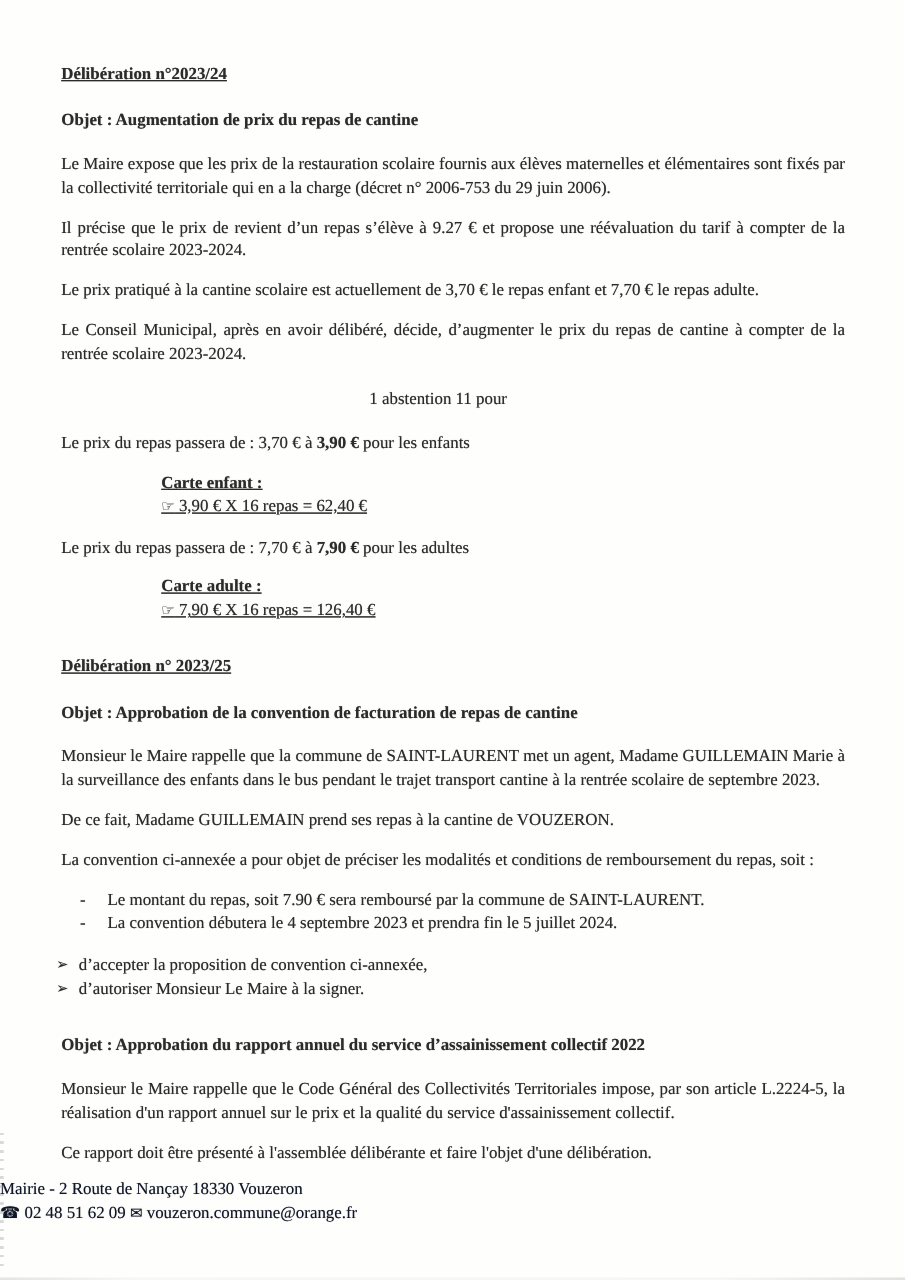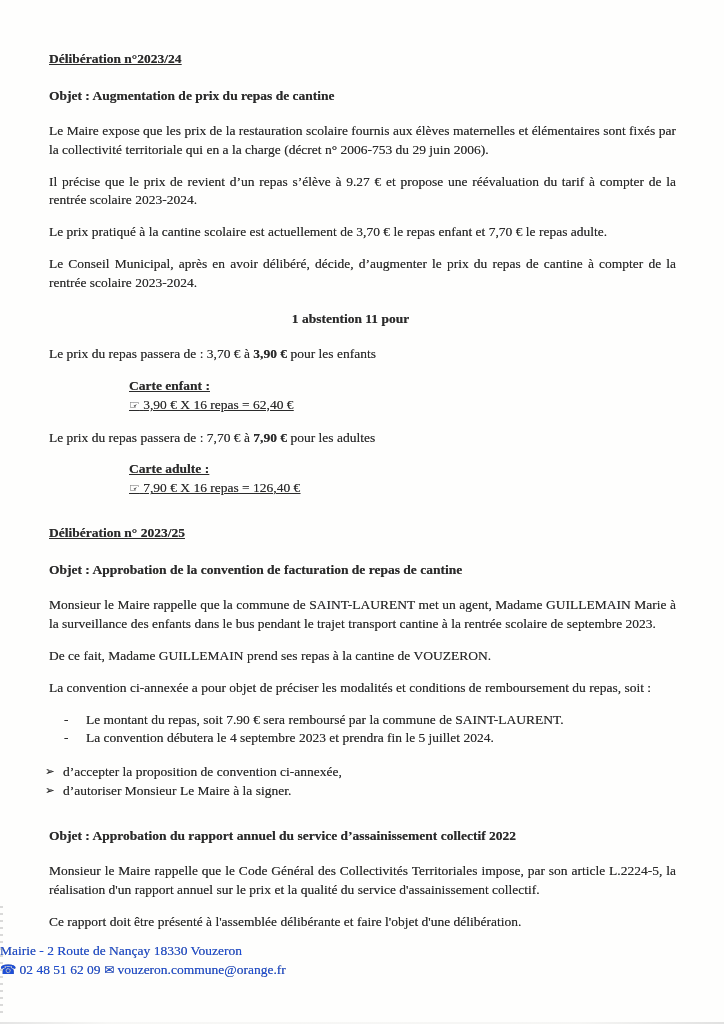--- a/index.html
+++ b/index.html
@@ -28,21 +28,21 @@
     margin-bottom: 18px !important;
     text-align: left !important;
   }
   .objet {
     font-weight: bold;
     margin-bottom: 16px !important;
     text-align: left !important;
   }
   .vote {
     text-align: center !important;
-    font-weight: bold;
+    font-weight: normal;
     margin: 17px 24px 16px 0 !important;
   }
   .plain { text-align: left !important; }
   .indent {
     margin: 0 0 14px 80px;
     text-decoration: underline;
   }
   .indent p { margin: 0; text-align: left; }
   .carte-title { font-weight: bold; }
   .glyph { font-family: "DejaVu Sans", sans-serif; }
@@ -77,21 +77,21 @@
   }
   .section-2, .section-3 { margin-top: 26px; }
   .footer {
     position: absolute;
     left: 0;
     right: 0;
     bottom: 44px;
     text-align: center;
     font-size: 12.8px;
     line-height: 1.38;
-    color: #1d4ed8;
+    color: #0f172a;
   }
   .footer .line { margin: 0; }
   .phone-glyph { font-size: 13px; }
   .mail-glyph { font-size: 12px; }
   .artifact-left {
     position: absolute;
     left: 0;
     bottom: 8px;
     width: 3px;
     height: 110px;

